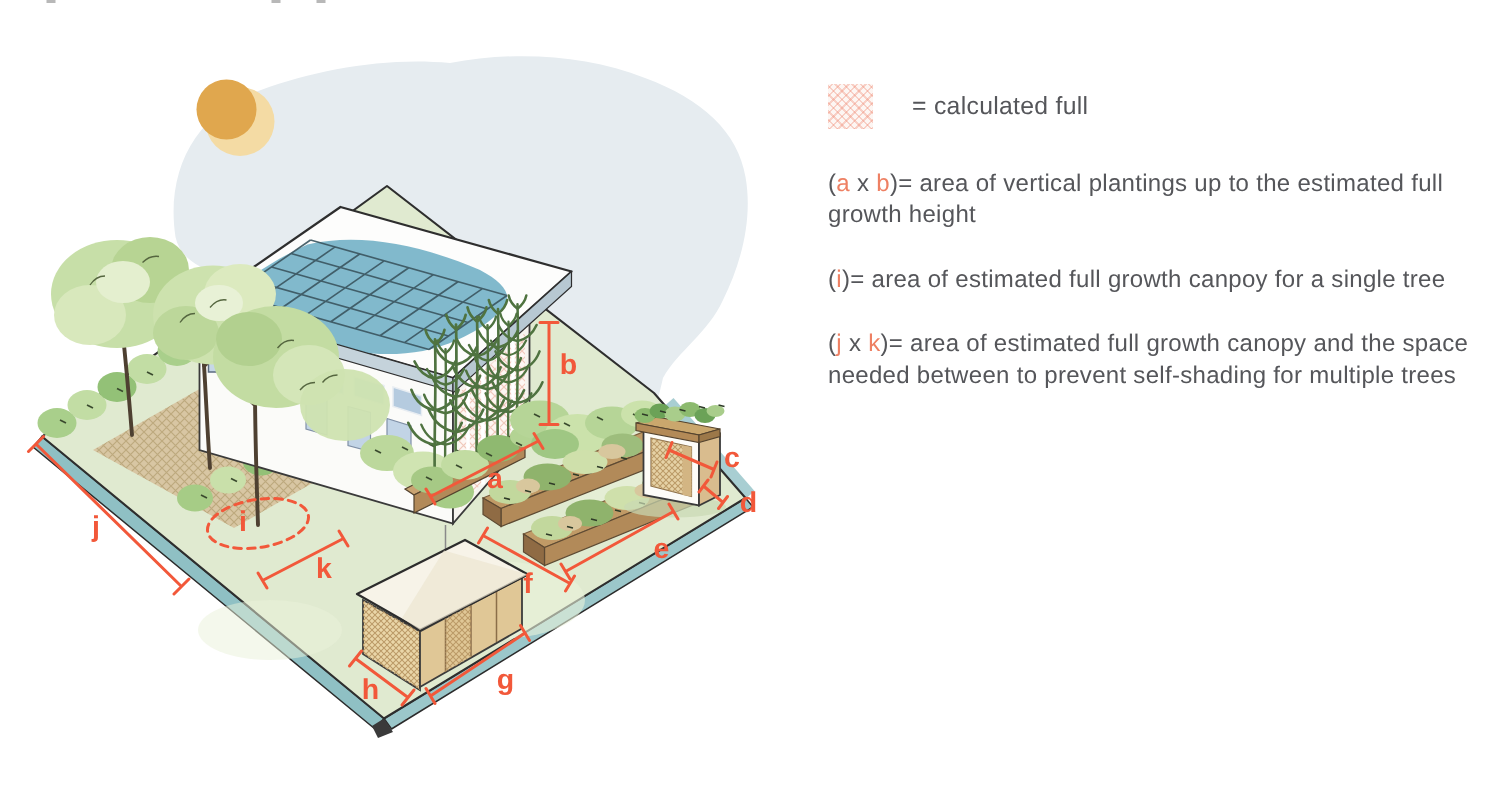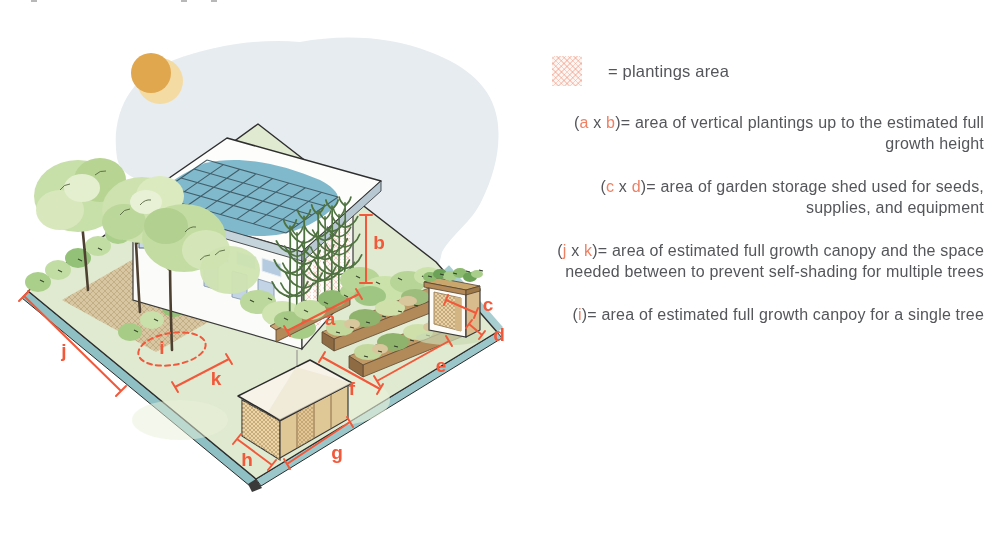--- a/index.html
+++ b/index.html
@@ -7,21 +7,21 @@
     font-family:"Liberation Sans", sans-serif;}
   .frag{position:absolute;top:0;height:2px;width:6px;background:#9a9a9a;opacity:.7;}
   .illustration{position:absolute;left:0;top:0;}
   .legend{position:absolute;left:552px;top:56px;width:432px;color:#55565A;}
   .legend-key{display:flex;align-items:center;margin-bottom:26px;}
   .swatch{width:30px;height:30px;flex:0 0 30px;background-color:#fdf6f3;
     background-image:
       repeating-linear-gradient(45deg, rgba(238,128,104,.32) 0 1px, transparent 1px 4px),
       repeating-linear-gradient(-45deg, rgba(238,128,104,.32) 0 1px, transparent 1px 4px);}
   .swatch-label{margin-left:26px;font-size:16.5px;letter-spacing:.2px;}
-  .legend-items p{margin:0 0 22px 0;font-size:16px;line-height:21px;letter-spacing:.2px;text-align:right;}
+  .legend-items p{margin:0 0 22px 0;font-size:16px;line-height:21px;letter-spacing:.2px;}
   .legend-items .var{color:#EE8063;}
 </style>
 </head>
 <body>
 
 <div class="screenshot">
 
   <div class="frag" style="left:31px;"></div>
   <div class="frag" style="left:181px;"></div>
   <div class="frag" style="left:211px;"></div>
@@ -279,23 +279,22 @@
       <g>
         <path d="M175,387 L229,359 M172,382 L178,392 M226,354 L232,364"></path>
         <text x="216" y="385" fill="#f2583a" stroke="none" font-size="19" font-weight="bold" text-anchor="middle">k</text>
       </g>
     </g>
   </svg>
 
   <div class="legend">
     <div class="legend-key">
       <div class="swatch"></div>
-      <div class="swatch-label">= plantings area</div>
+      <div class="swatch-label">= calculated full</div>
     </div>
     <div class="legend-items">
         <p><span>(</span><span class="var">a</span><span> x </span><span class="var">b</span><span>)= </span>area of vertical plantings up to the estimated full growth height</p>
-        <p><span>(</span><span class="var">c</span><span> x </span><span class="var">d</span><span>)= </span>area of garden storage shed used for seeds, supplies, and equipment</p>
+        <p><span>(</span><span class="var">i</span><span>)= </span>area of estimated full growth canpoy for a single tree</p>
         <p><span>(</span><span class="var">j</span><span> x </span><span class="var">k</span><span>)= </span>area of estimated full growth canopy and the space needed between to prevent self-shading for multiple trees</p>
-        <p><span>(</span><span class="var">i</span><span>)= </span>area of estimated full growth canpoy for a single tree</p>
       </div>
   </div>
 
 </div>
 
 </body></html>

